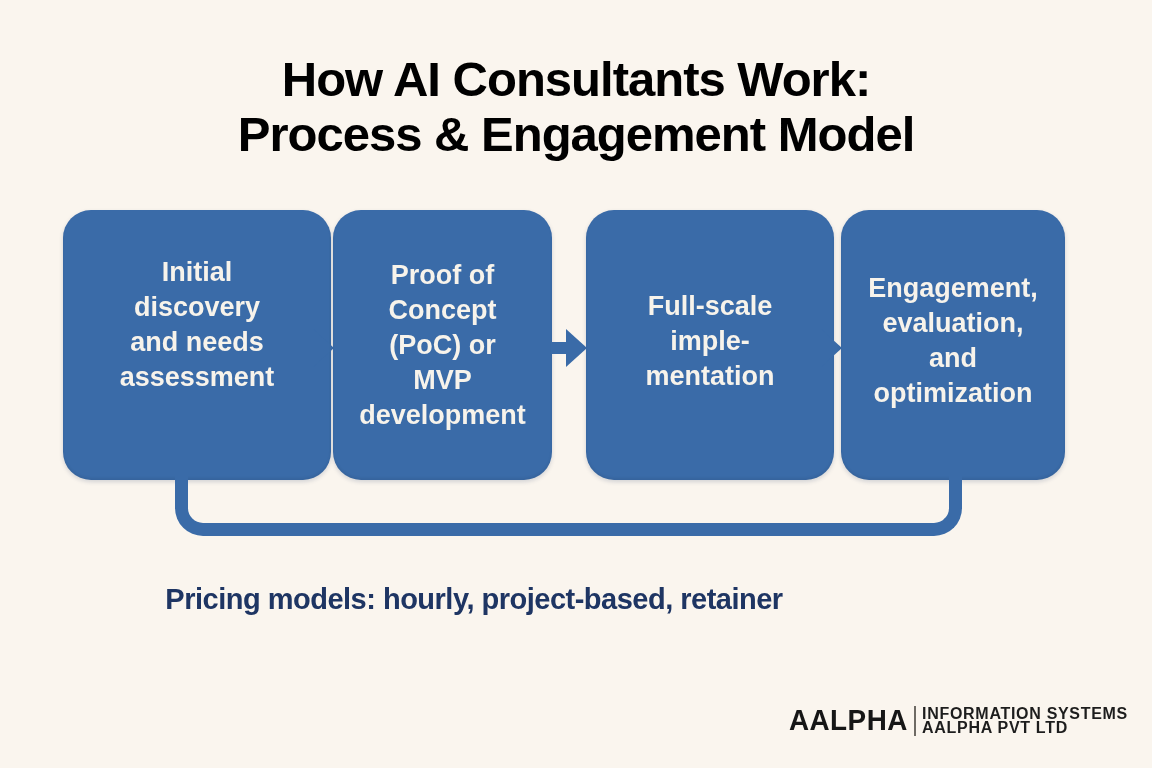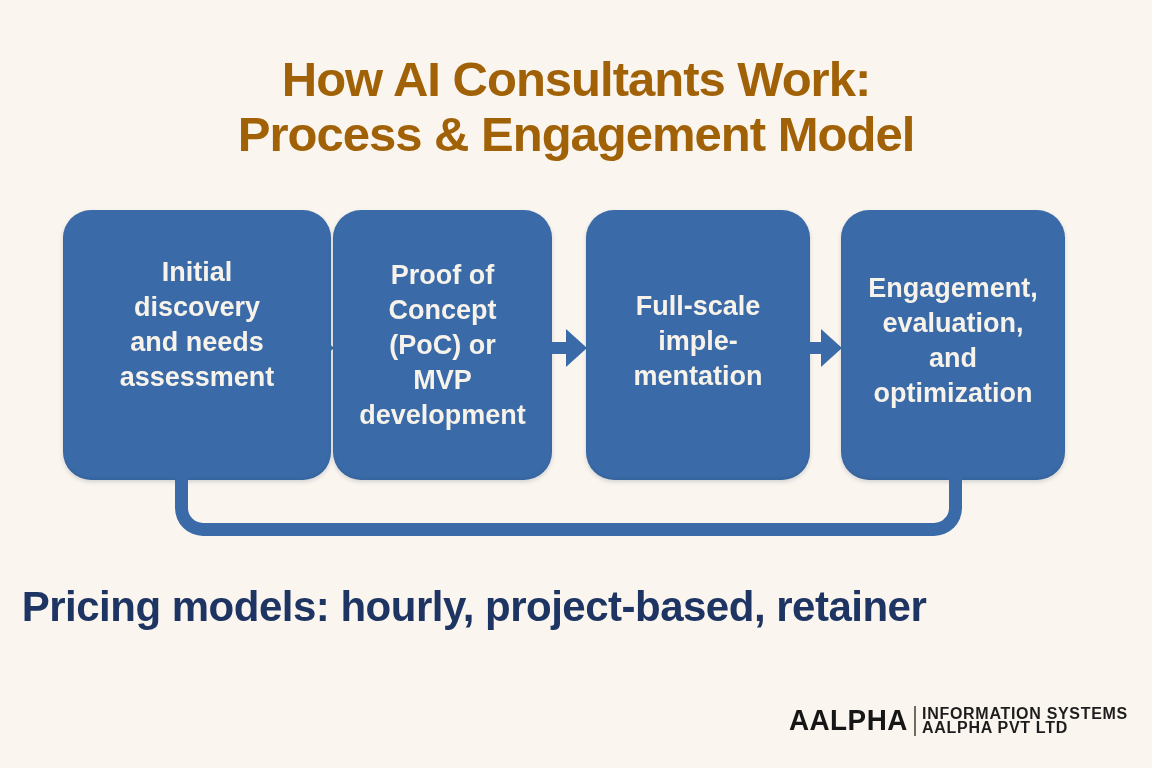--- a/index.html
+++ b/index.html
@@ -16,21 +16,21 @@
   }
   .title {
     position: absolute;
     left: 0; top: 52px; width: 1152px;
     margin: 0;
     text-align: center;
     font-size: 49px;
     line-height: 55px;
     font-weight: 700;
     letter-spacing: -1px;
-    color: #a16207;
+    color: #000000;
     white-space: pre-line;
   }
   .step-box {
     position: absolute;
     top: 210px;
     height: 270px;
     background: #3A6BA8;
     border-radius: 28px;
     display: flex;
     align-items: center;
@@ -41,21 +41,21 @@
   .step-label {
     color: #F7F3EB;
     font-size: 27px;
     line-height: 35px;
     font-weight: 700;
     text-align: center;
     white-space: pre-line;
   }
   .box1 { left: 63px;  width: 268px; padding-bottom: 40px; }
   .box2 { left: 333px; width: 219px; }
-  .box3 { left: 586px; width: 224px; padding-bottom: 8px; }
+  .box3 { left: 586px; width: 248px; padding-bottom: 8px; }
   .box4 { left: 841px; width: 224px; padding-bottom: 8px; }
   .flow-arrow {
     position: absolute;
     top: 326px;
     height: 44px;
     display: block;
   }
   .arrow1 { left: 294px; width: 40px; }
   .arrow2 { left: 551px; width: 36px; }
   .arrow3 { left: 805px; width: 37px; }
@@ -67,21 +67,21 @@
     border-left: 13px solid #3A6BA8;
     border-right: 13px solid #3A6BA8;
     border-bottom: 13px solid #3A6BA8;
     border-radius: 0 0 28px 28px;
   }
   .pricing {
     position: absolute;
     left: 0; top: 583px; width: 948px;
     margin: 0;
     text-align: center;
-    font-size: 42px;
+    font-size: 29px;
     font-weight: 700;
     letter-spacing: -0.5px;
     color: #1E3563;
   }
   .footer {
     position: absolute;
     right: 24px; top: 704px;
     display: flex;
     align-items: center;
     gap: 6px;

